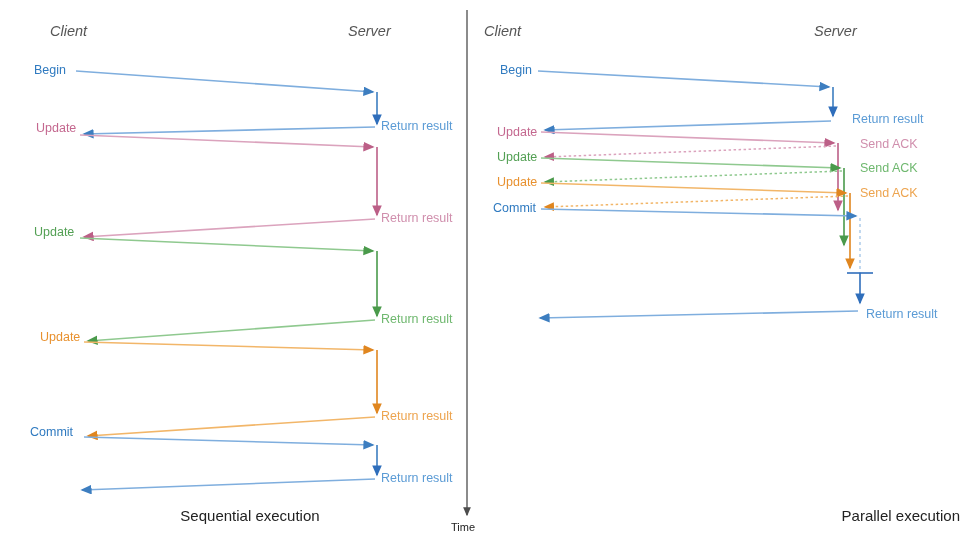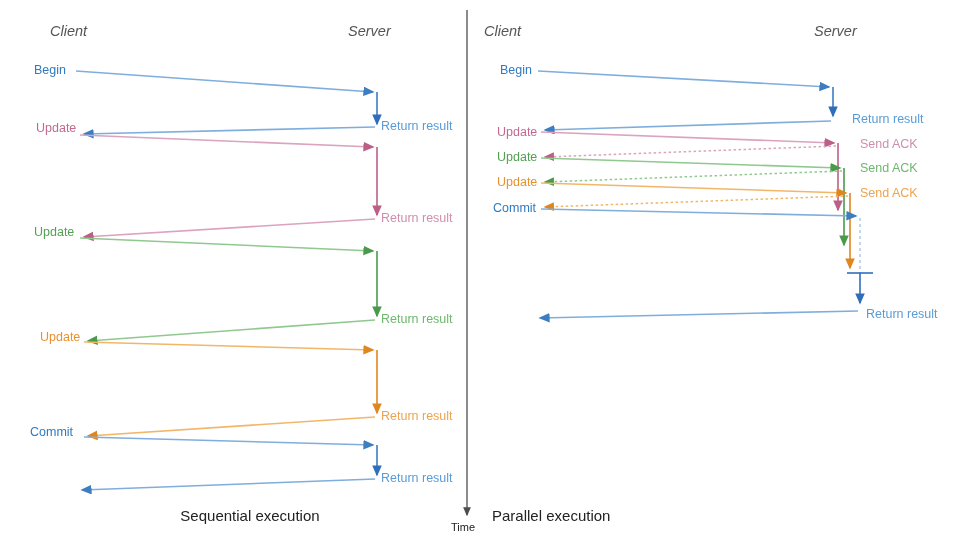--- a/index.html
+++ b/index.html
@@ -149,15 +149,15 @@
   <div style="position:absolute;left:497px;top:150px;font-size:12.5px;color:#53a054;">Update</div>
   <div style="position:absolute;left:497px;top:175px;font-size:12.5px;color:#e8912f;">Update</div>
   <div style="position:absolute;left:493px;top:201px;font-size:12.5px;color:#2f7ac0;">Commit</div>
 
   <div style="position:absolute;left:852px;top:112px;font-size:12.5px;color:#5b9bd5;">Return result</div>
   <div style="position:absolute;left:860px;top:137px;font-size:12.5px;color:#d08fad;">Send ACK</div>
   <div style="position:absolute;left:860px;top:161px;font-size:12.5px;color:#6fb86f;">Send ACK</div>
   <div style="position:absolute;left:860px;top:186px;font-size:12.5px;color:#eda44f;">Send ACK</div>
   <div style="position:absolute;left:866px;top:307px;font-size:12.5px;color:#5b9bd5;">Return result</div>
 
-  <div style="position:absolute;left:492px;top:507px;width:468px;text-align:left;font-size:15px;color:#222222;">Parallel execution</div>
+  <div style="position:absolute;left:492px;top:507px;width:468px;text-align:right;font-size:15px;color:#222222;">Parallel execution</div>
 
 </div>
 
 </body></html>

